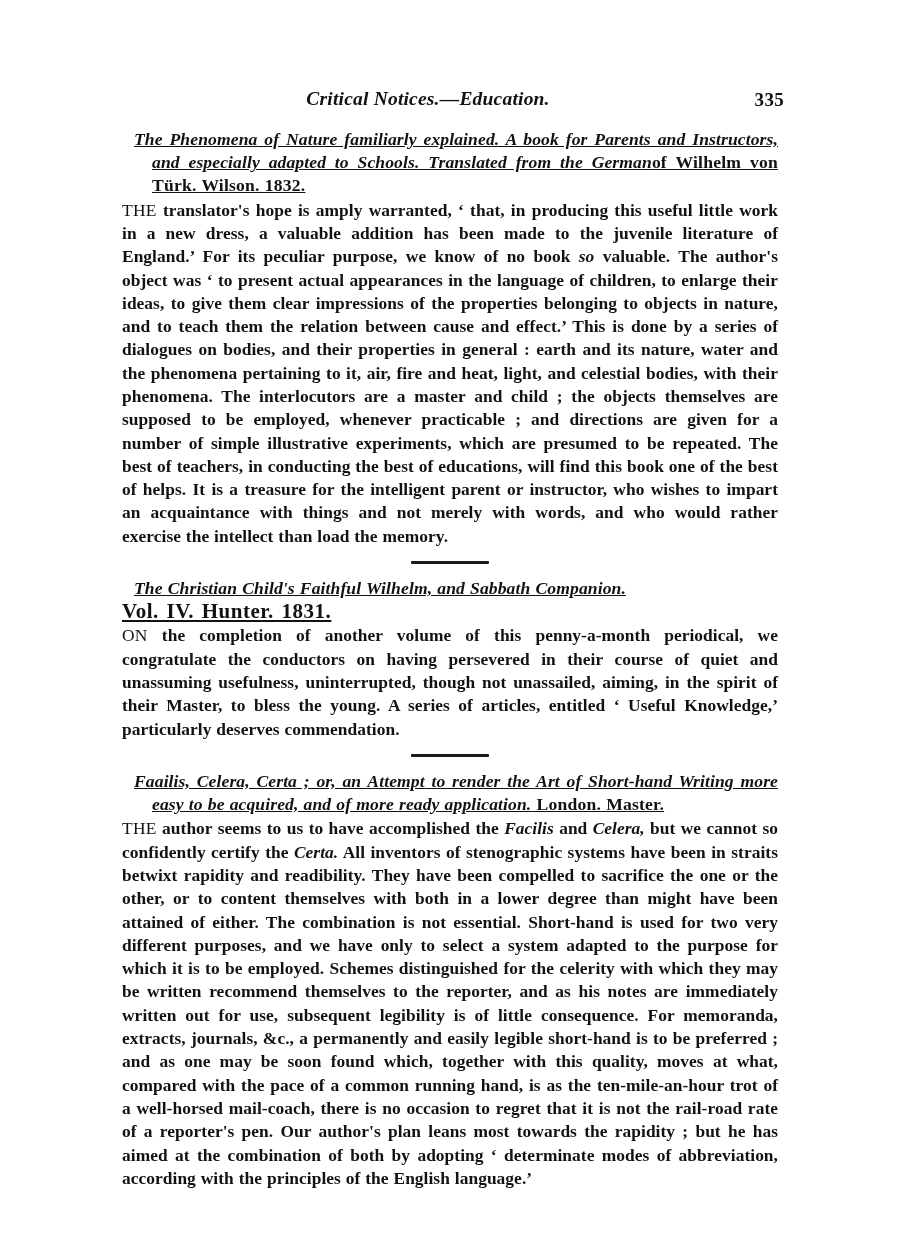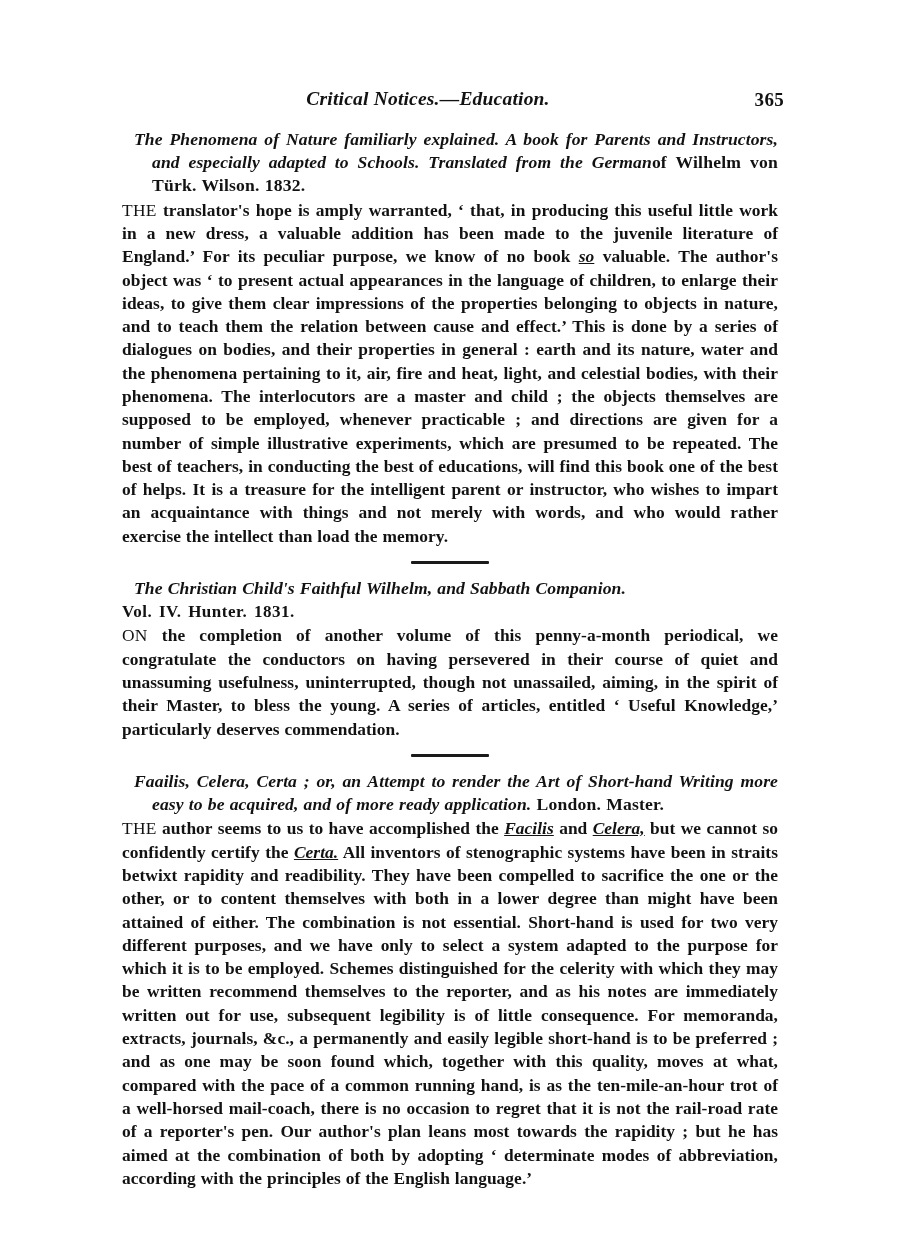--- a/index.html
+++ b/index.html
@@ -67,30 +67,31 @@
     font-style: italic;
     font-weight: bold;
     font-size: 17.6px;
     line-height: 23.2px;
     text-align: justify;
     text-align-last: left;
     padding-left: 30px;
     text-indent: -18px;
     letter-spacing: 0.1px;
     word-spacing: 0.6px;
+    text-decoration: underline;
   }
   .article-title .roman {
     font-style: normal;
     font-weight: bold;
     letter-spacing: 0.2px;
   }
   .title-centered {
     font-style: normal;
     font-weight: bold;
-    font-size: 17px;
+    font-size: 21px;
     line-height: 23.2px;
     text-align: right;
     letter-spacing: 0.5px;
     word-spacing: 2px;
     padding-left: 0;
     text-indent: 0;
   }
 
   
   .body-par {
@@ -103,42 +104,41 @@
     font-weight: 600;
   }
   .body-par .smallcaps {
     font-variant: small-caps;
     font-weight: 400;
     letter-spacing: 0.3px;
   }
   .body-par em,
   .body-par .ital {
     font-style: italic;
-    text-decoration: underline;
   }
 
   
   .divider {
     width: 78px;
     height: 3px;
     background: #1a1a1a;
     margin: 13px auto 13px auto;
     border-radius: 1px;
   }
 
   .title-to-body { margin-top: 1px; }
 </style>
 </head>
 <body>
 
 <div class="page">
 
   <div class="running-head">
     <div class="running-head-title">Critical Notices.—Education.</div>
-    <div class="page-number">365</div>
+    <div class="page-number">335</div>
   </div>
 
   <div class="column">
 
     <div>
       <div class="article-title"><span>The Phenomena of Nature familiarly explained.  A book for Parents and Instructors, and especially adapted to Schools.  Translated from the German</span><span class="roman">of Wilhelm von Türk.   Wilson.   1832.</span></div>
 
       <div class="body-par title-to-body"><span class="smallcaps">THE</span><span> translator's hope is amply warranted, ‘ that, in producing this useful little work in a new dress, a valuable addition has been made to the juvenile literature of England.’   For its peculiar purpose, we know of no book </span><span class="ital">so</span><span> valuable.   The author's object was ‘ to present actual appearances in the language of children, to enlarge their ideas, to give them clear impressions of the properties belonging to objects in nature, and to teach them the relation between cause and effect.’ This is done by a series of dialogues on bodies, and their properties in general : earth and its nature, water and the phenomena pertaining to it, air, fire and heat, light, and celestial bodies, with their phenomena. The interlocutors are a master and child ; the objects themselves are supposed to be employed, whenever practicable ; and directions are given for a number of simple illustrative experiments, which are presumed to be repeated.   The best of teachers, in conducting the best of educations, will find this book one of the best of helps.   It is a treasure for the intelligent parent or instructor, who wishes to impart an acquaintance with things and not merely with words, and who would rather exercise the intellect than load the memory.</span></div>
     </div>
 

